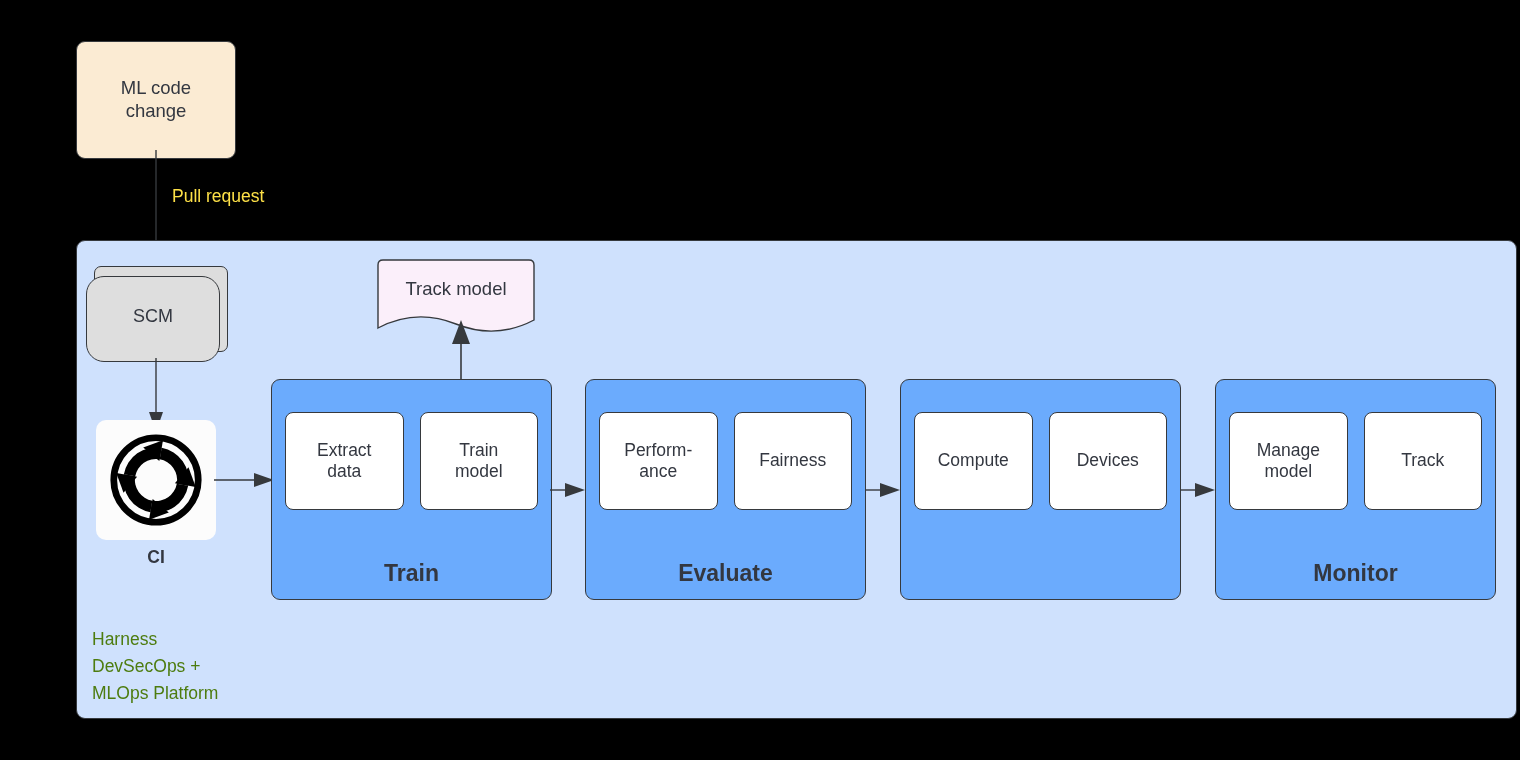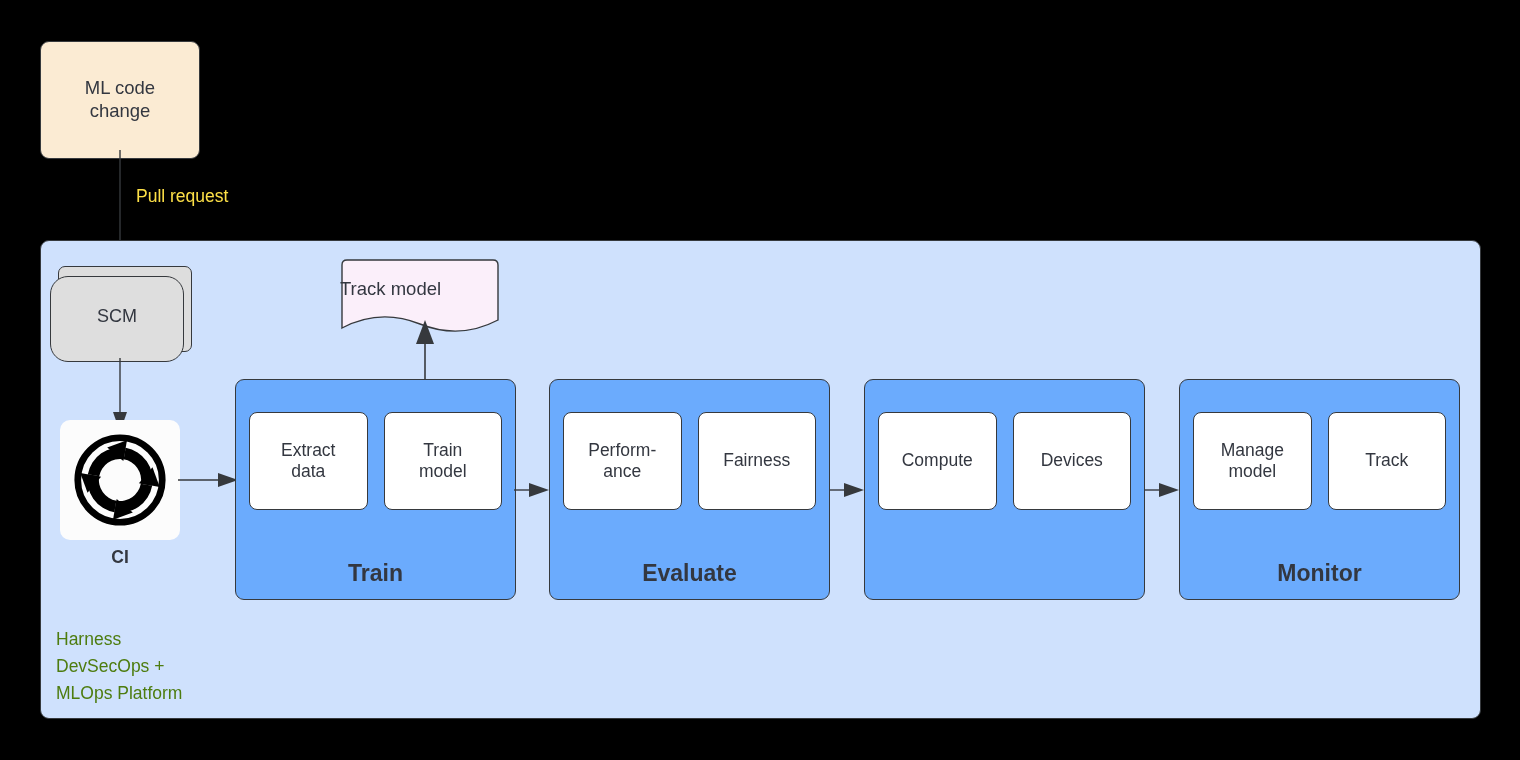--- a/index.html
+++ b/index.html
@@ -11,20 +11,21 @@
     width: 1520px;
     height: 760px;
     overflow: hidden;
     font-family: "Liberation Sans", sans-serif;
   }
   #canvas {
     position: relative;
     width: 1248px;
     height: 760px;
     background: #000000;
+    margin-left: 36px;
   }
 
   
   .node-label {
     color: #333740;
     text-align: center;
     line-height: 1.22;
     white-space: pre-line;
   }
 
@@ -138,21 +139,21 @@
 
   
   #edge-ci-train { position: absolute; left: 178px; top: 468px; width: 62px; height: 24px; }
 
   
   #track-model-node { position: absolute; left: 340px; top: 258px; width: 160px; height: 78px; }
   #track-model-node .doc-text {
     position: absolute;
     left: 0; top: 20px;
     width: 160px;
-    text-align: left;
+    text-align: center;
     font-size: 18.5px;
     color: #333740;
   }
   #edge-train-track { position: absolute; left: 412px; top: 318px; width: 26px; height: 64px; }
 
   
   .stage {
     position: absolute;
     top: 379px;
     height: 221px;

